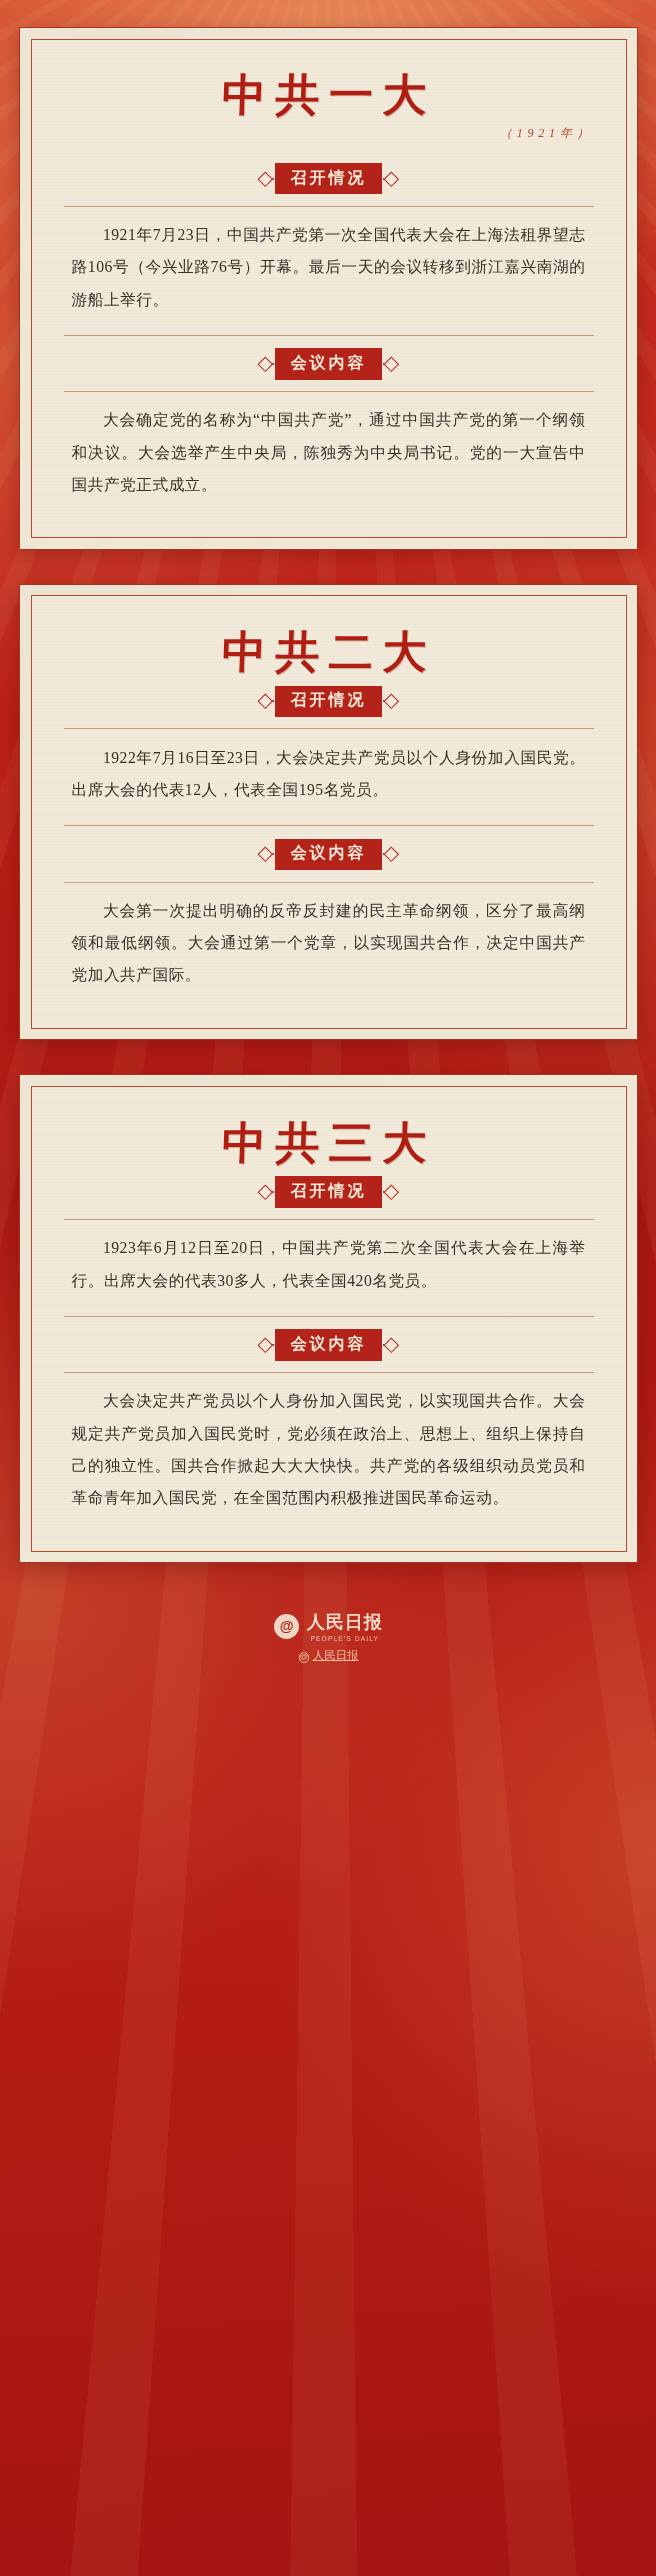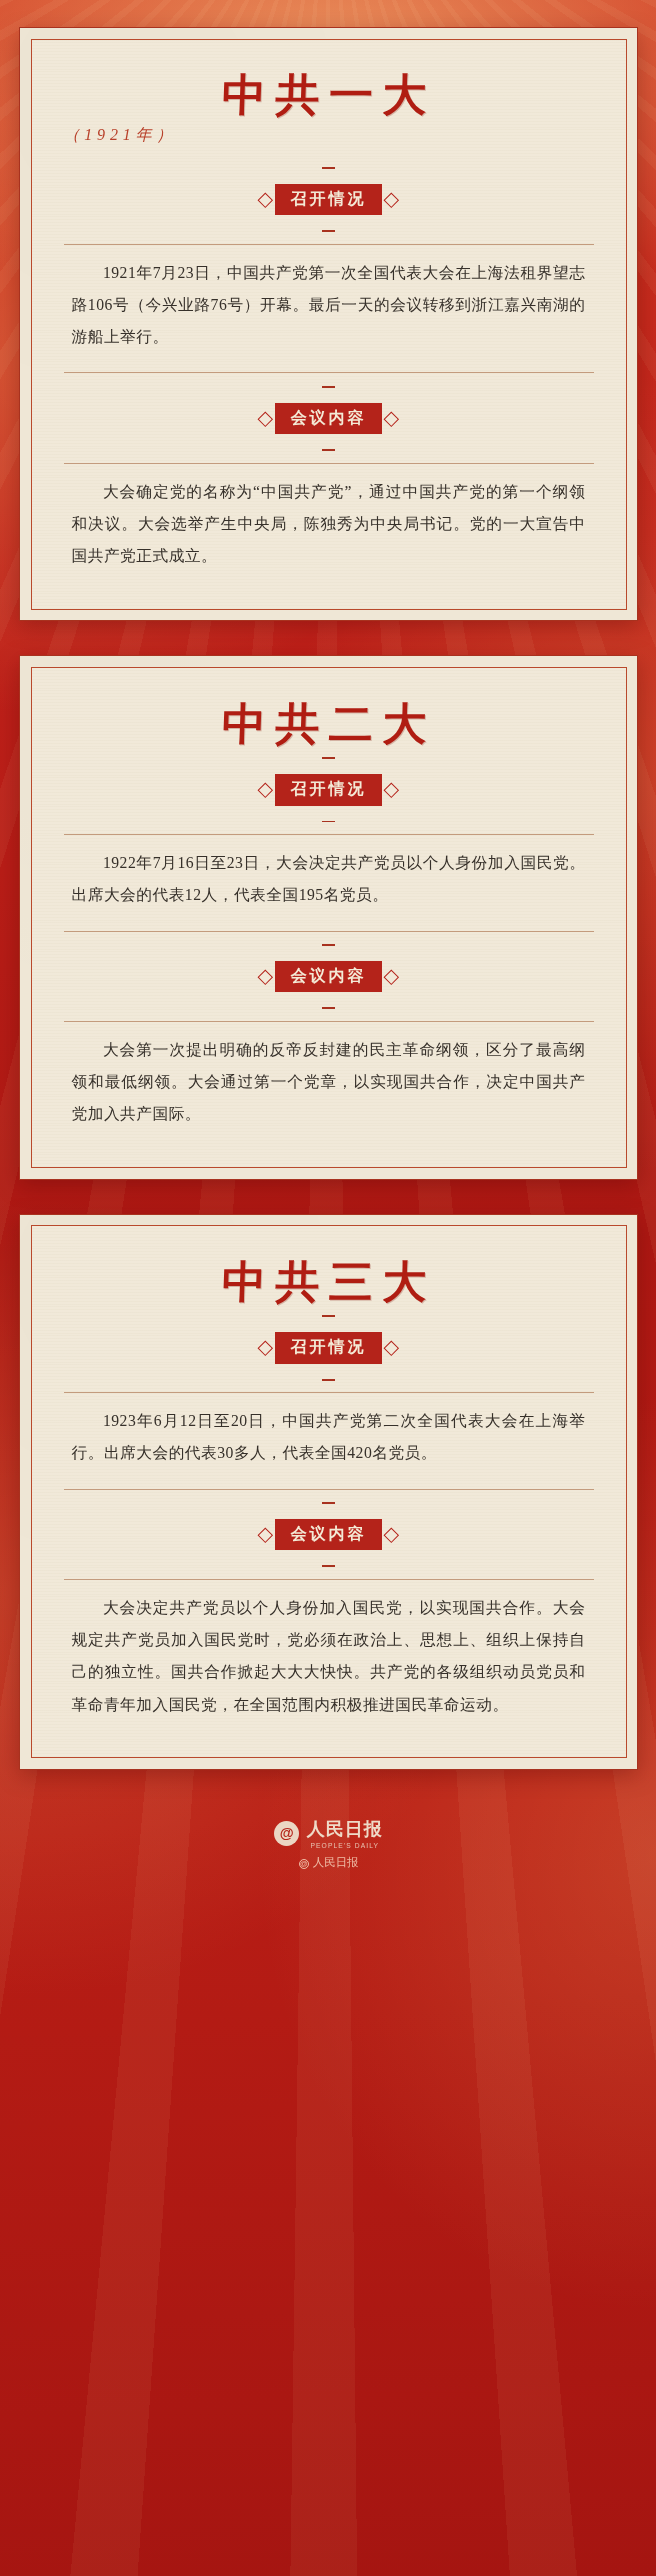--- a/index.html
+++ b/index.html
@@ -74,35 +74,35 @@
     font-size: 44px;
     letter-spacing: 9.5px;
     font-weight: 700;
     font-family: "Liberation Serif", "DejaVu Serif", serif;
     text-shadow: 1px 1px 0 rgba(130,25,12,0.25);
     margin: 5.7px 0 1.9px 0;
     line-height: 1.2;
     transform: skewX(-2deg);
   }
   .subtitle {
-    text-align: left;
+    text-align: right;
     color: #b8402a;
-    font-size: 16px;
+    font-size: 12px;
     letter-spacing: 4.8px;
     margin: 0 0 21px 0;
     font-style: italic;
   }
 
   
   .sec-head {
     display: flex;
     align-items: center;
-    gap: 15px;
+    justify-content: center;
+    gap: 1px;
     margin: 5.7px 0 5.7px 0;
-    flex-direction: column;
   }
   .sec-bar {
     width: 12.4px;
     height: 1.9px;
     background: #a8321f;
   }
   .sec-label {
     background: #b4231a;
     color: #f4ead6;
     font-size: 16px;
@@ -176,20 +176,21 @@
     font-family: "Liberation Sans", sans-serif;
     font-weight: 400;
     margin-top: 1px;
   }
   .watermark {
     text-align: center;
     color: rgba(255,235,210,0.75);
     font-size: 11.4px;
     font-family: "Liberation Sans", sans-serif;
     padding-bottom: 11.4px;
+    text-decoration: underline;
   }
   .wm-dot {
     display: inline-block;
     width: 10.5px; height: 10.5px;
     border-radius: 50%;
     border: 1px solid rgba(255,235,210,0.75);
     font-size: 7.6px;
     line-height: 8.6px;
     text-align: center;
     margin-right: 3.8px;

